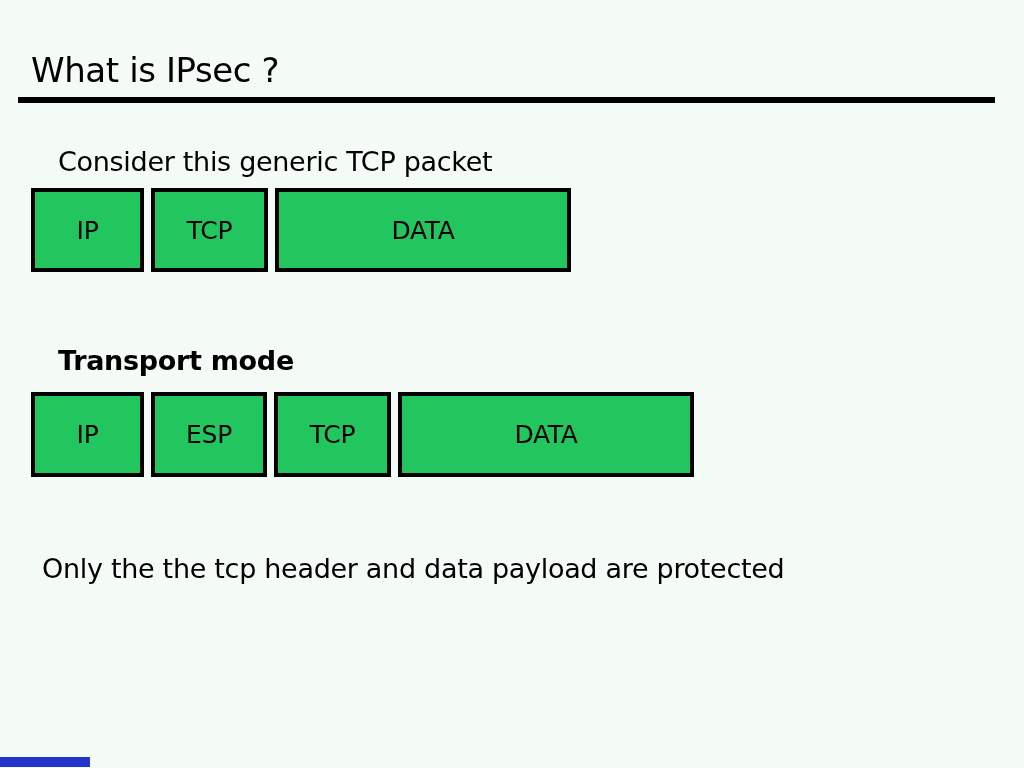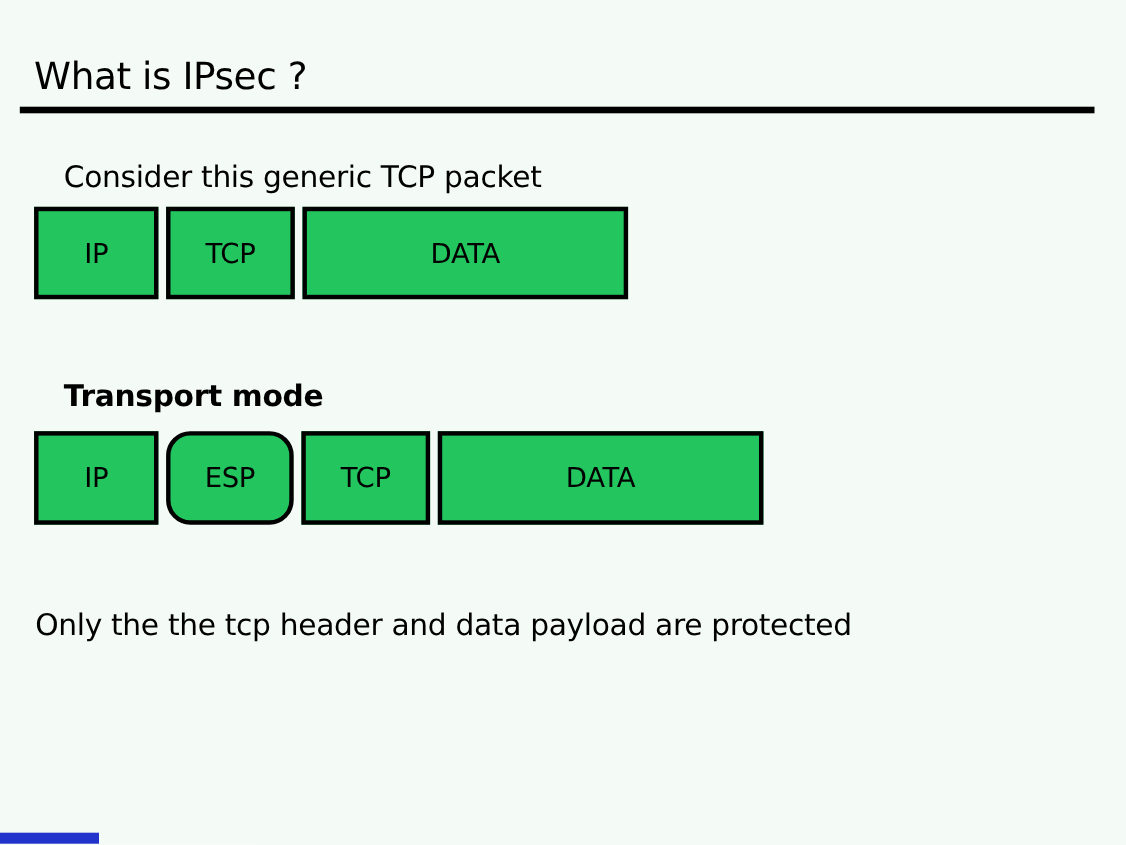--- a/index.html
+++ b/index.html
@@ -65,21 +65,21 @@
     flex: 0 0 auto;
   }
   .packet-box span {
     font-size: 25px;
     letter-spacing: -0.3px;
     white-space: nowrap;
   }
 
   .slide-note {
     position: absolute;
-    left: 32px;
+    left: 42px;
     top: 553px;
     font-size: 27px;
     line-height: 1.15;
     letter-spacing: -0.3px;
     white-space: nowrap;
   }
 
   .progress-bar {
     position: absolute;
     left: 0;
@@ -110,21 +110,21 @@
         <span>DATA</span>
       </div>
     </div>
 
   <div class="section-heading heading-1">Transport mode</div>
 
   <div class="packet-row row-1">
       <div class="packet-box" style="width: 113px; border-color: rgb(0, 0, 0);">
         <span>IP</span>
       </div>
-      <div class="packet-box" style="width: 116px; border-color: rgb(0, 0, 0); border-radius: 22px;">
+      <div class="packet-box" style="width: 116px; border-color: rgb(0, 0, 0);">
         <span>ESP</span>
       </div>
       <div class="packet-box" style="width: 117px; border-color: rgb(0, 0, 0);">
         <span>TCP</span>
       </div>
       <div class="packet-box" style="width: 296px; border-color: rgb(0, 0, 0);">
         <span>DATA</span>
       </div>
     </div>
 

